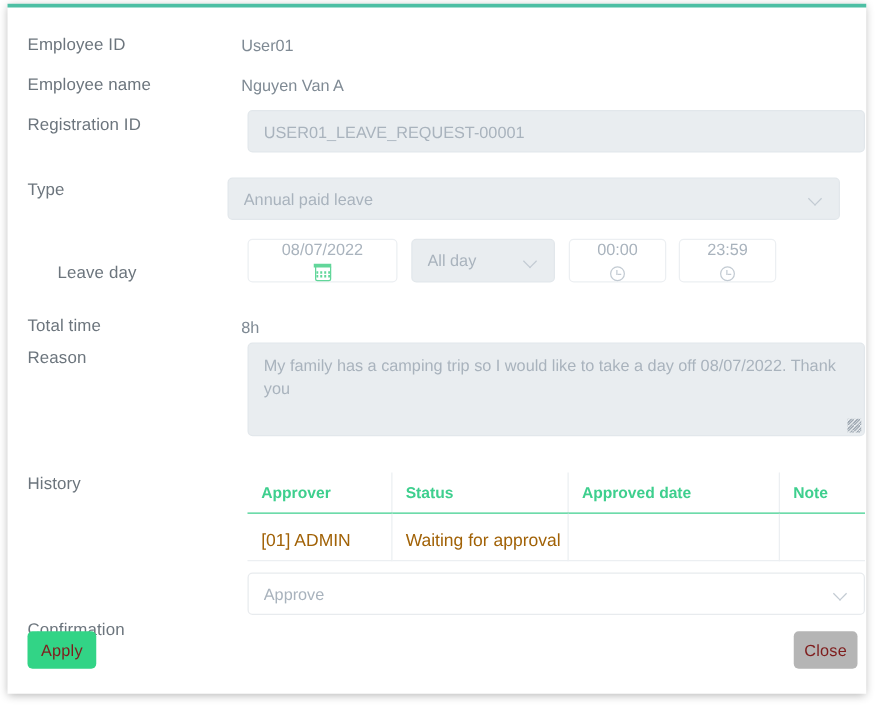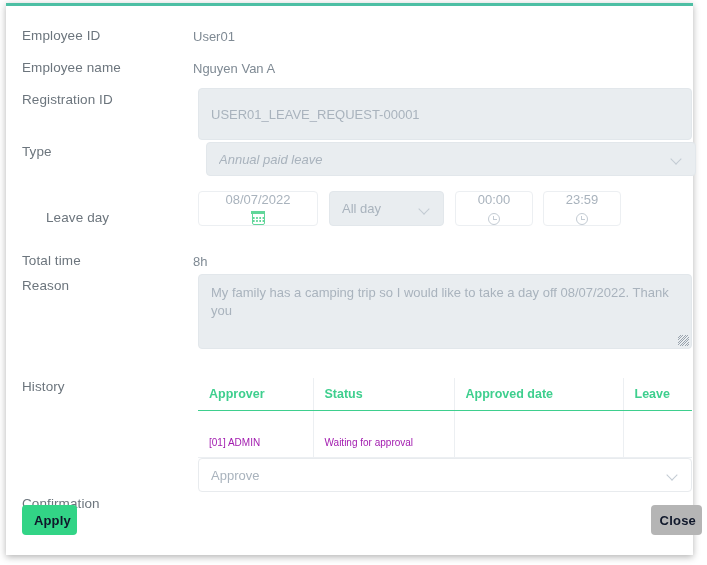--- a/index.html
+++ b/index.html
@@ -192,23 +192,23 @@
     font-weight: bold;
     color: #3ecf8e;
     padding: 9px 0 9px 11px;
     border-right: 1px solid #eceff2;
     border-bottom: 1.5px solid #3ecf8e;
     background: #ffffff;
     white-space: nowrap;
   }
   #history-table th:last-child { border-right: none; }
   #history-table td {
-    font-size: 10px;
-    color: #a21caf;
-    padding: 24px 0 8px 11px;
+    font-size: 14px;
+    color: #a16207;
+    padding: 13px 0 8px 11px;
     border-right: 1px solid #eceff2;
     border-bottom: 1px solid #eceff2;
     background: #ffffff;
     white-space: nowrap;
     height: 14px;
   }
   #history-table td:last-child { border-right: none; }
 
   
   #footer {
@@ -216,40 +216,38 @@
     left: 0; right: 0; bottom: 0;
     height: 62px;
   }
   .btn {
     position: absolute;
     box-sizing: border-box;
     border: none;
     border-radius: 4px;
     font-family: "Liberation Sans", sans-serif;
     font-size: 13px;
-    font-weight: bold;
-    color: #0f172a;
+    font-weight: normal;
+    color: #7f1d1d;
     cursor: pointer;
     letter-spacing: 0.2px;
-    text-align: right;
   }
   #apply-btn {
     left: 16px;
     top: 12px;
     width: 55px;
     height: 30px;
     background: #32d486;
   }
   #close-btn {
     left: 629px;
     top: 12px;
     width: 51px;
     height: 30px;
     background: #b5b5b5;
-    margin-left: 16px;
   }
 </style>
 </head>
 <body>
 
 <div id="modal">
 
   <div id="form-body">
 
     <div class="row" style="top:22px;">
@@ -258,28 +256,28 @@
     </div>
 
     <div class="row" style="top:54px;">
       <span class="lbl" style="top:0;">Employee name</span>
       <span class="plain-val" style="top:1px;">Nguyen Van A</span>
     </div>
 
     <div class="row" style="top:86px;">
       <span class="lbl" style="top:0;">Registration ID</span>
     </div>
-    <div class="fld grey" style="left:192px; top:82px; width:494px; height:52px;">
+    <div class="fld grey" style="left:192px; top:82px; width:494px; height:34px;">
       <span class="txt">USER01_LEAVE_REQUEST-00001</span>
     </div>
 
     <div class="row" style="top:138px;">
       <span class="lbl" style="top:0;">Type</span>
     </div>
-    <div class="fld grey" style="left:200px; top:136px; width:490px; height:34px;font-style:italic;">
+    <div class="fld grey" style="left:176px; top:136px; width:490px; height:34px;">
       <span class="txt">Annual paid leave</span>
       <span class="caret"></span>
     </div>
 
     <div class="row" style="top:188px;">
       <span class="lbl" style="top:16px;padding-left:24px;">Leave day</span>
     </div>
     <div class="fld white" style="left:192px; top:185px; width:120px; height:35px;">
       <span class="txt">08/07/2022</span>
       <span class="cal-icon"></span>
@@ -316,21 +314,21 @@
         <col style="width:115px;">
         <col style="width:141px;">
         <col style="width:169px;">
         <col style="width:69px;">
       </colgroup>
       <thead>
         <tr>
           <th>Approver</th>
           <th>Status</th>
           <th>Approved date</th>
-          <th>Leave</th>
+          <th>Note</th>
         </tr>
       </thead>
       <tbody>
         <tr>
           <td>[01] ADMIN</td>
           <td>Waiting for approval</td>
           <td></td>
           <td></td>
         </tr>
       </tbody>

